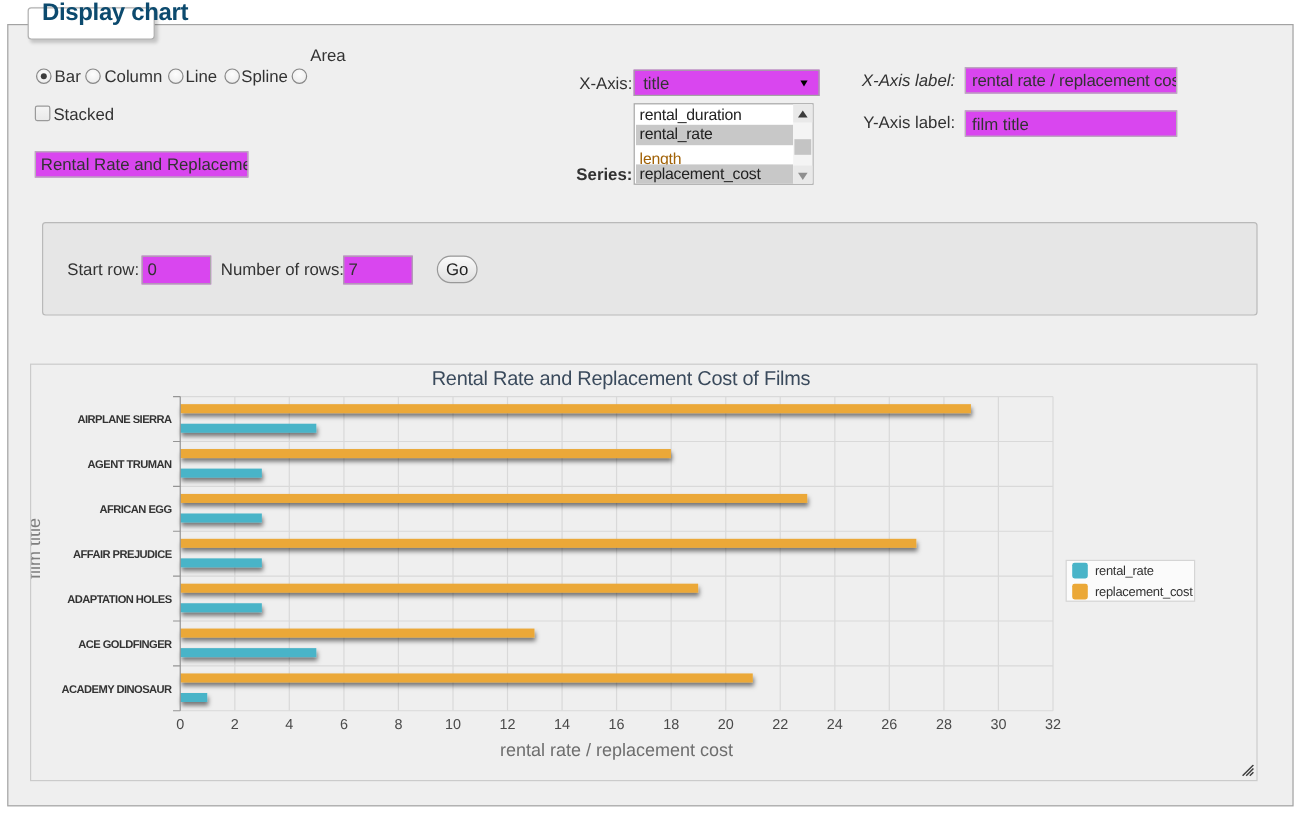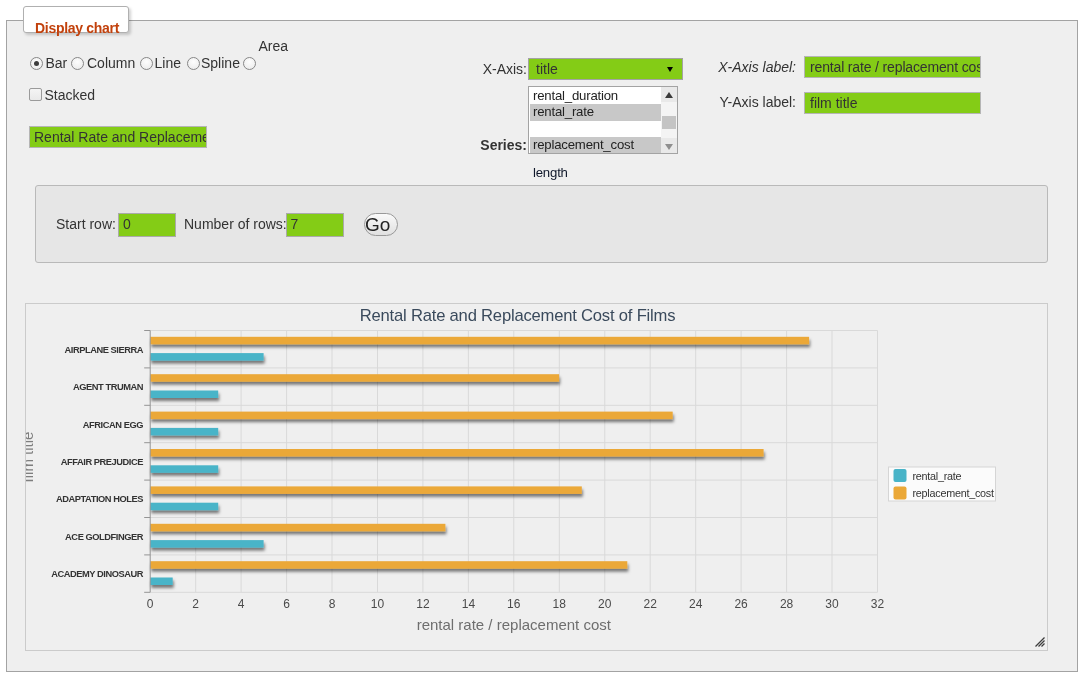--- a/index.html
+++ b/index.html
@@ -1,33 +1,33 @@
 <!DOCTYPE html>
 <html><head>
 <meta charset="utf-8">
 <style>
   html,body{margin:0;padding:0;background:#fff;font-family:"Liberation Sans",sans-serif;}
   #page{position:relative;width:1081px;height:681px;overflow:hidden;}
   .abs{position:absolute;}
   .lbl{position:absolute;font-size:14px;color:#333;white-space:nowrap;}
-  .inp{position:absolute;background:#84cc16;border:1px solid #aaa;box-sizing:border-box;
+  .inp{position:absolute;background:#d946ef;border:1px solid #aaa;box-sizing:border-box;
        font-size:14px;color:#333;line-height:20px;padding-left:4px;overflow:hidden;white-space:nowrap;}
   .radio{position:absolute;width:13px;height:13px;border-radius:50%;
        border:1px solid #878787;background:radial-gradient(circle at 50% 35%,#fdfdfd,#e9e9e9);box-sizing:border-box;}
   .radio.on::after{content:"";position:absolute;left:3px;top:3px;width:5px;height:5px;border-radius:50%;background:#3d3d3d;}
   .cb{position:absolute;width:13px;height:13px;border:1px solid #9a9a9a;background:linear-gradient(#f4f4f4,#e9e9e9);box-sizing:border-box;border-radius:2px;}
 </style>
 </head>
 <body>
 <div id="page">
 
   <div class="abs" style="left:6px;top:20px;width:1072px;height:652px;background:#efefef;border:1px solid #a3a3a3;box-sizing:border-box;"></div>
 
   <div class="abs" style="left:23px;top:6px;width:106px;height:27px;background:#fff;border:1px solid #b0b0b0;border-radius:3px;box-sizing:border-box;box-shadow:2px 2px 3px rgba(0,0,0,0.18);"></div>
-  <div class="abs" style="left:35px;top:20px;font-size:14px;font-weight:bold;color:#c2410c;letter-spacing:-0.3px;">Display chart</div>
+  <div class="abs" style="left:35px;top:0;font-size:20px;font-weight:bold;color:#0c4a6e;letter-spacing:-0.3px;">Display chart</div>
 
   <div class="radio on" style="left:30px;top:56.5px;"></div>
     <div class="lbl" style="left:45.5px;top:55px;">Bar</div>
   <div class="radio" style="left:71px;top:56.5px;"></div>
     <div class="lbl" style="left:87px;top:55px;">Column</div>
   <div class="radio" style="left:140px;top:56.5px;"></div>
     <div class="lbl" style="left:154.5px;top:55px;text-align:center;">Line</div>
   <div class="radio" style="left:186.5px;top:56.5px;"></div>
     <div class="lbl" style="left:201px;top:55px;">Spline</div>
   <div class="radio" style="left:243px;top:56.5px;"></div>
@@ -39,41 +39,41 @@
   <div class="inp" style="left:29px;top:126px;width:178px;height:22px;border-color:#b5b5b5;">Rental Rate and Replacement Cost of Films</div>
 
   <div class="lbl" style="left:387px;top:61px;width:140px;text-align:right;">X-Axis:</div>
   <div class="inp" style="left:528px;top:58px;width:155px;height:22px;border-color:#a3a3a3;padding-left:7px;">title</div>
   <div class="abs" style="left:667px;top:67px;width:0;height:0;border-left:3.5px solid transparent;border-right:3.5px solid transparent;border-top:5px solid #000;"></div>
 
   <div class="lbl" style="left:387px;top:137px;width:140px;text-align:right;font-weight:bold;">Series:</div>
   <div class="abs" style="left:528px;top:86px;width:150px;height:68px;background:#fff;border:1px solid #a3a3a3;box-sizing:border-box;"></div>
   <div class="abs" style="left:530px;top:87.5px;width:145px;height:16.5px;font-size:13.2px;letter-spacing:-0.2px;color:#222;padding-left:3px;box-sizing:border-box;">rental_duration</div>
   <div class="abs" style="left:530px;top:104px;width:131px;height:16.5px;background:#c8c8c8;font-size:13.2px;letter-spacing:-0.2px;color:#222;padding-left:3px;box-sizing:border-box;">rental_rate</div>
-  <div class="abs" style="left:530px;top:125px;width:131px;height:16.5px;font-size:13.2px;letter-spacing:-0.2px;color:#0f172a;padding-left:3px;box-sizing:border-box;margin-top:40px;">length</div>
+  <div class="abs" style="left:530px;top:125px;width:131px;height:16.5px;font-size:13.2px;letter-spacing:-0.2px;color:#a16207;padding-left:3px;box-sizing:border-box;">length</div>
   <div class="abs" style="left:530px;top:137px;width:131px;height:16px;background:#c8c8c8;font-size:13.2px;letter-spacing:-0.2px;color:#222;padding-left:3px;box-sizing:border-box;">replacement_cost</div>
 
   <div class="abs" style="left:661px;top:87px;width:16px;height:66px;background:#f4f4f4;"></div>
   <div class="abs" style="left:661px;top:87px;width:16px;height:15px;background:#e9e9e9;"></div>
   <div class="abs" style="left:665px;top:92px;width:0;height:0;border-left:4px solid transparent;border-right:4px solid transparent;border-bottom:6px solid #3b3b3b;"></div>
   <div class="abs" style="left:661px;top:138px;width:16px;height:15px;background:#e9e9e9;"></div>
   <div class="abs" style="left:665px;top:144px;width:0;height:0;border-left:4px solid transparent;border-right:4px solid transparent;border-top:6px solid #8f8f8f;"></div>
   <div class="abs" style="left:662px;top:116px;width:14px;height:13px;background:#c4c4c4;"></div>
 
   <div class="lbl" style="left:656px;top:59px;width:140px;text-align:right;font-style:italic;">X-Axis label:</div>
   <div class="inp" style="left:804px;top:55.5px;width:177px;height:22px;border-color:#b5b5b5;padding-left:5px;letter-spacing:-0.15px;">rental rate / replacement cost</div>
   <div class="lbl" style="left:656px;top:94px;width:140px;text-align:right;">Y-Axis label:</div>
   <div class="inp" style="left:804px;top:91.5px;width:177px;height:22px;border-color:#b5b5b5;padding-left:5px;">film title</div>
 
   <div class="abs" style="left:35px;top:185px;width:1013px;height:78px;background:#e6e6e6;border:1px solid #b9b9b9;border-radius:3px;box-sizing:border-box;"></div>
   <div class="lbl" style="left:56px;top:216px;">Start row:</div>
   <div class="inp" style="left:118px;top:212.5px;width:58px;height:24px;">0</div>
   <div class="lbl" style="left:184px;top:216px;">Number of rows:</div>
   <div class="inp" style="left:285.5px;top:212.5px;width:58px;height:24px;">7</div>
-  <div class="abs" style="left:364px;top:213px;width:34px;height:23px;background:linear-gradient(#fafafa,#e0e0e0);border:1px solid #999;border-radius:12px;box-sizing:border-box;text-align:left;font-size:19px;color:#222;line-height:21px;">Go</div>
+  <div class="abs" style="left:364px;top:213px;width:34px;height:23px;background:linear-gradient(#fafafa,#e0e0e0);border:1px solid #999;border-radius:12px;box-sizing:border-box;text-align:center;font-size:14px;color:#222;line-height:21px;">Go</div>
 
   <div class="abs" style="left:25px;top:303px;width:1023px;height:348px;background:#efefef;border:1px solid #cbcbcb;box-sizing:border-box;"></div>
   <svg class="abs" style="left:26px;top:304px;" width="1021" height="346" font-family="Liberation Sans, sans-serif">
     <defs>
         <filter id="bs" x="-5%" y="-50%" width="115%" height="250%">
       <feDropShadow dx="1" dy="3" stdDeviation="1.8" flood-color="#000" flood-opacity="0.5"></feDropShadow>
     </filter>
       </defs>
     <text x="491.5" y="17" text-anchor="middle" font-size="16.6" letter-spacing="-0.2" fill="#3a4a5c">Rental Rate and Replacement Cost of Films</text>
 <line x1="124.2" y1="26.5" x2="851.5" y2="26.5" stroke="#d9d9d9" stroke-width="1"></line>

